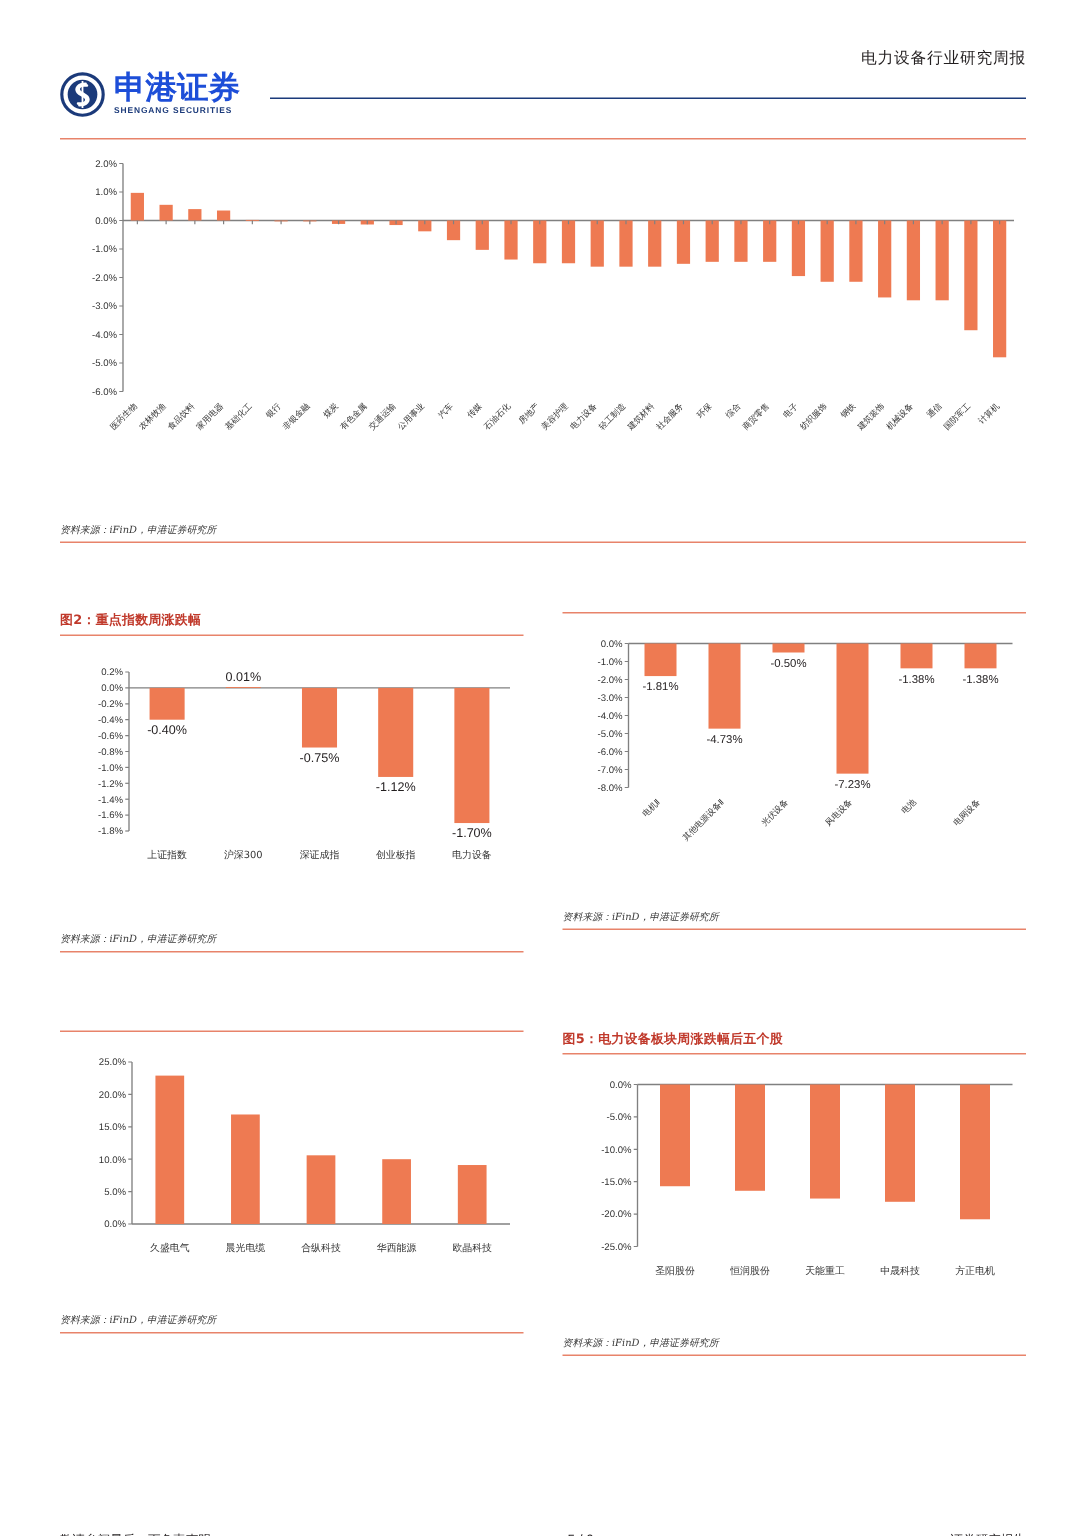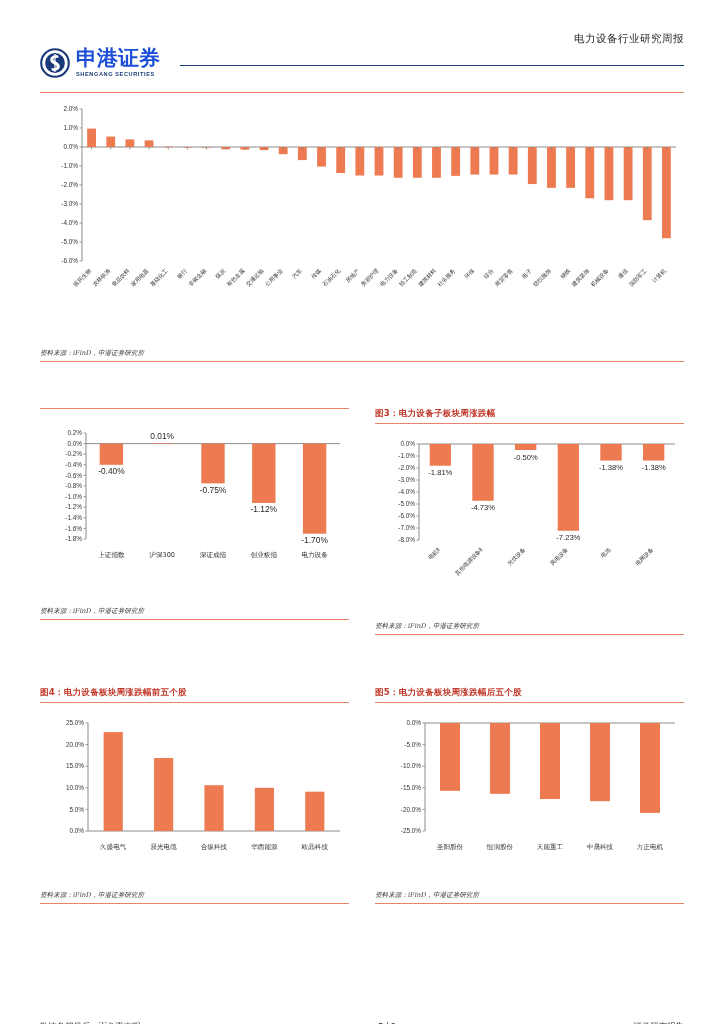--- a/index.html
+++ b/index.html
@@ -325,20 +325,23 @@
       </svg>
     </div>
 
     <div class="fig-source">资料来源：iFinD，申港证券研究所</div>
     <div class="fig-source-rule"></div>
   </div>
 
   <div class="row-2col">
 
     <div class="col">
+      <div class="fig-title">
+        <span class="num">图2：</span><span>重点指数周涨跌幅</span>
+      </div>
       <div class="fig-rule"></div>
       <div class="chart-box">
         <svg class="chart-svg" width="307" height="172" viewBox="0 0 307 172">
           <g id="c2-ylabels">
               <text x="42" y="20.2" class="ylab">0.2%</text>
               <text x="42" y="30.799999999999994" class="ylab">0.0%</text>
               <text x="42" y="41.39999999999999" class="ylab">-0.2%</text>
               <text x="42" y="52.000000000000014" class="ylab">-0.4%</text>
               <text x="42" y="62.60000000000001" class="ylab">-0.6%</text>
               <text x="42" y="73.2" class="ylab">-0.8%</text>
@@ -384,23 +387,20 @@
               <text x="223.79999999999998" y="142" class="xlab-flat">创业板指</text>
               <text x="274.6" y="142" class="xlab-flat">电力设备</text>
             </g>
         </svg>
       </div>
       <div class="fig-source">资料来源：iFinD，申港证券研究所</div>
       <div class="fig-source-rule"></div>
     </div>
 
     <div class="col">
-      <div class="fig-title">
-        <span class="num">图3：</span><span>电力设备子板块周涨跌幅</span>
-      </div>
       <div class="fig-rule"></div>
       <div class="chart-box">
         <svg class="chart-svg" width="307" height="172" viewBox="0 0 307 172">
           <g id="c3-ylabels">
               <text x="40" y="16.2" class="ylab">0.0%</text>
               <text x="40" y="28.2" class="ylab">-1.0%</text>
               <text x="40" y="40.2" class="ylab">-2.0%</text>
               <text x="40" y="52.2" class="ylab">-3.0%</text>
               <text x="40" y="64.2" class="ylab">-4.0%</text>
               <text x="40" y="76.2" class="ylab">-5.0%</text>
@@ -448,23 +448,20 @@
         </svg>
       </div>
       <div class="fig-source">资料来源：iFinD，申港证券研究所</div>
       <div class="fig-source-rule"></div>
     </div>
   </div>
 
   <div class="row-2col second">
 
     <div class="col">
-      <div class="fig-title">
-        <span class="num">图4：</span><span>电力设备板块周涨跌幅前五个股</span>
-      </div>
       <div class="fig-rule"></div>
       <div class="chart-box">
         <svg class="chart-svg" width="307" height="162" viewBox="0 0 307 162">
           <g id="c4-ylabels">
               <text x="44" y="16.2" class="ylab">25.0%</text>
               <text x="44" y="37.8" class="ylab">20.0%</text>
               <text x="44" y="59.400000000000006" class="ylab">15.0%</text>
               <text x="44" y="81" class="ylab">10.0%</text>
               <text x="44" y="102.60000000000001" class="ylab">5.0%</text>
               <text x="44" y="124.2" class="ylab">0.0%</text>

